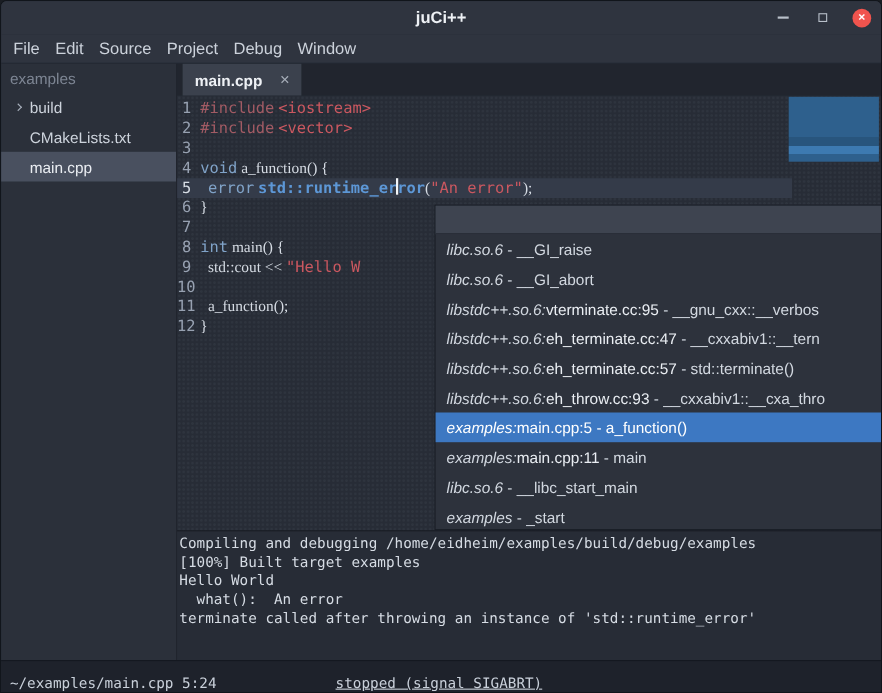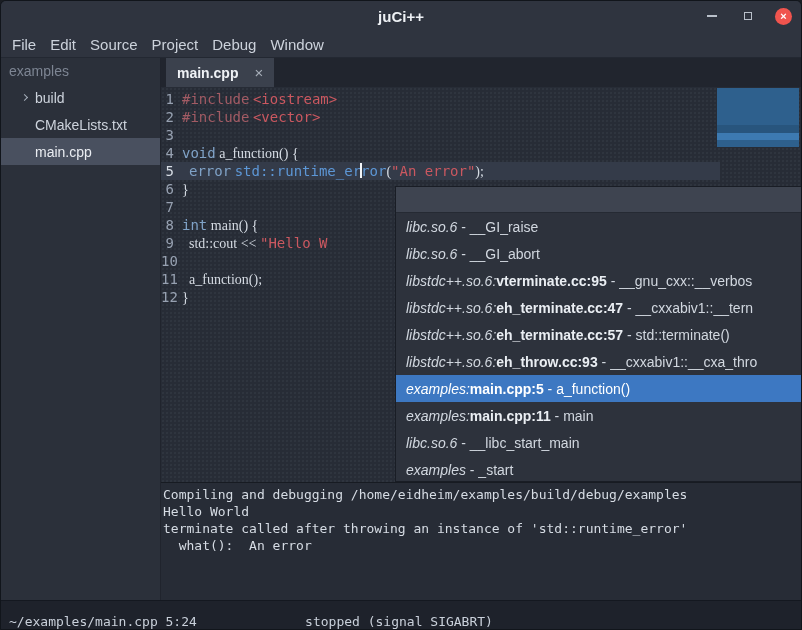--- a/index.html
+++ b/index.html
@@ -24,21 +24,21 @@
   
   .menubar { flex:0 0 27px; background:#2f343f; display:flex; align-items:center;
     padding-left:4px; border-bottom:1px solid #232832; }
   .menu-item { padding:3px 7px; font-size:15px; color:#ccd2db; }
   
   .main { flex:1; display:flex; min-height:0; }
   .sidebar { flex:0 0 160px; background:#2b303a; border-right:1px solid #20242d;
     display:flex; flex-direction:column; }
   .sidebar-header { height:26px; line-height:26px; padding-left:8px;
     color:#7d8593; font-size:14px; }
-  .tree-item { height:27px; display:flex; align-items:center; padding-left:20px;
+  .tree-item { height:27px; display:flex; align-items:center; padding-left:12px;
     color:#cdd3dc; font-size:14px; }
   .tree-item.selected { background:#49505f; color:#eaedf2; }
   .tree-chevron { width:14px; display:flex; justify-content:flex-start; align-items:center; }
   .chevron-glyph { width:5px; height:5px; border-right:1.5px solid #a6aeba;
     border-bottom:1.5px solid #a6aeba; transform:rotate(-45deg); margin-left:1px; }
   .tree-spacer { width:14px; }
   .right { flex:1; display:flex; flex-direction:column; min-width:0; }
   
   .tabstrip { flex:0 0 29px; background:#21252e; display:flex; align-items:stretch;
     padding-left:5px; }
@@ -52,51 +52,51 @@
     font-family:"DejaVu Sans Mono", monospace; font-size:14px; line-height:18px; }
   .line-highlight { position:absolute; left:0; top:75px; width:559px; height:18px;
     background:#343b49; }
   #code { position:relative; margin-top:3px; }
   .code-line { height:18px; white-space:pre; }
   .ln { display:inline-block; width:21px; text-align:right; padding-right:8px;
     color:#97a1b1; }
   .ln.cur { color:#d7dde5; }
   .pl  { color:#d6dce4;font-family:Liberation Serif, serif; }
   .kw  { color:#80a3c8; }
-  .typ { color:#5d97d6; font-weight:normal; }
+  .typ { color:#5d97d6; font-weight:bold; }
   .pp  { color:#a25b64; }
   .inc { color:#cb5860; }
   .str { color:#cb5860; }
   .cursor { display:inline-block; width:2px; height:15px; background:#f2f5f8;
     vertical-align:-2px; margin:0 -1px; }
   .blue-box { position:absolute; top:1px; right:2px; width:82px; height:59px;
     background:linear-gradient(180deg,#2e608d 0%,#2e608d 62%,#28557d 62%,#28557d 76%,
       #3d7ab1 76%,#3d7ab1 88%,#2e608d 88%); }
   
   .popup { position:absolute; left:234px; top:99px; bottom:0; width:430px;
     background:#2d323c; border:1px solid #191d25; display:flex; flex-direction:column;
     font-family:"Liberation Sans", sans-serif; }
   .popup-entry { flex:0 0 26px; background:#3e4450; border-bottom:1px solid #252a33; }
   .popup ul { list-style:none; }
   .popup-item { height:27px; display:flex; align-items:center; padding-left:10px;
     font-size:14px; color:#d2d8e0; white-space:pre; overflow:hidden; }
   .popup-item .pfx { font-style:italic; }
-  .popup-item .fb { font-weight:700; color:#eaeef3;text-align:right; }
+  .popup-item .fb { font-weight:400; color:#eaeef3;text-align:right; }
   .popup-item.selected { background:#3d78c2; color:#fff; }
   .popup-item.selected .fb, .popup-item.selected .pfx { color:#fff; }
   
   .terminal { flex:0 0 118px; border-top:1px solid #171b22; background:#272c36;
     font-family:"DejaVu Sans Mono", monospace; font-size:13px; line-height:17px;
     color:#d6dce4; padding:3px 0 0 2px; overflow:hidden; }
   .term-line { white-space:pre; }
   
   .statusbar { flex:0 0 29px; background:#1e222b; border-top:1px solid #141820;
     display:flex; align-items:flex-end; position:relative; padding-left:8px;
     font-family:"DejaVu Sans Mono", monospace; font-size:13px; color:#c9d0da; }
-  .status-center { position:absolute; left:0; right:4px; text-align:center; }
+  .status-center { position:absolute; left:0; right:4px; text-align:center;text-decoration:underline; }
 </style>
 </head>
 <body>
 
 <div class="window">
 
   <div class="titlebar">
     <div class="title">juCi++</div>
     <div class="win-buttons">
       <span class="winbtn">
@@ -178,23 +178,24 @@
               <li class="popup-item selected"><span class="pfx">examples:</span><span class="fb">main.cpp:5</span><span class="rest"> - a_function()</span></li>
               <li class="popup-item"><span class="pfx">examples:</span><span class="fb">main.cpp:11</span><span class="rest"> - main</span></li>
               <li class="popup-item"><span class="pfx">libc.so.6</span><span class="rest"> - __libc_start_main</span></li>
               <li class="popup-item"><span class="pfx">examples</span><span class="rest"> - _start</span></li>
             </ul>
         </div>
       </div>
 
       <div class="terminal" id="terminal">
           <div class="term-line">Compiling and debugging /home/eidheim/examples/build/debug/examples</div>
+          <div class="term-line">[100%] Built target examples</div>
           <div class="term-line">Hello World</div>
+          <div class="term-line">  what():  An error</div>
           <div class="term-line">terminate called after throwing an instance of 'std::runtime_error'</div>
-          <div class="term-line">  what():  An error</div>
         </div>
 
     </div>
   </div>
 
   <div class="statusbar">
     <span>~/examples/main.cpp 5:24</span>
     <span class="status-center">stopped (signal SIGABRT)</span>
   </div>
 

